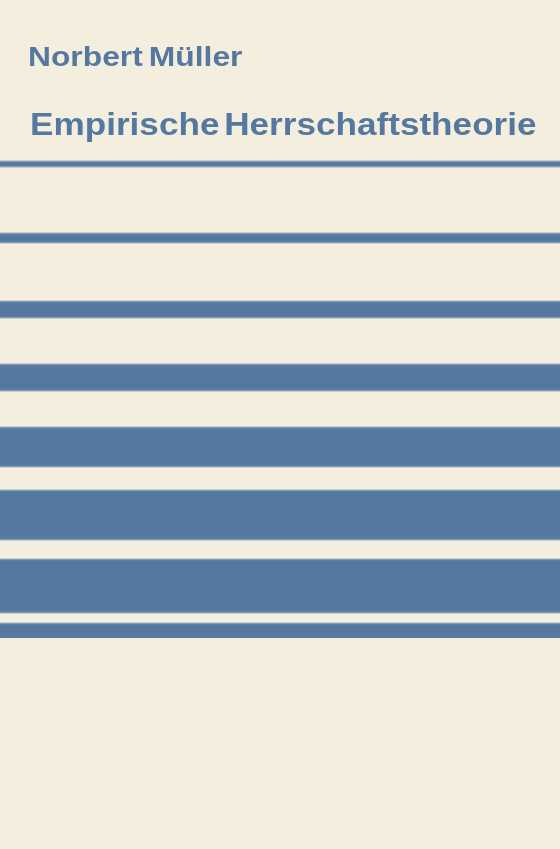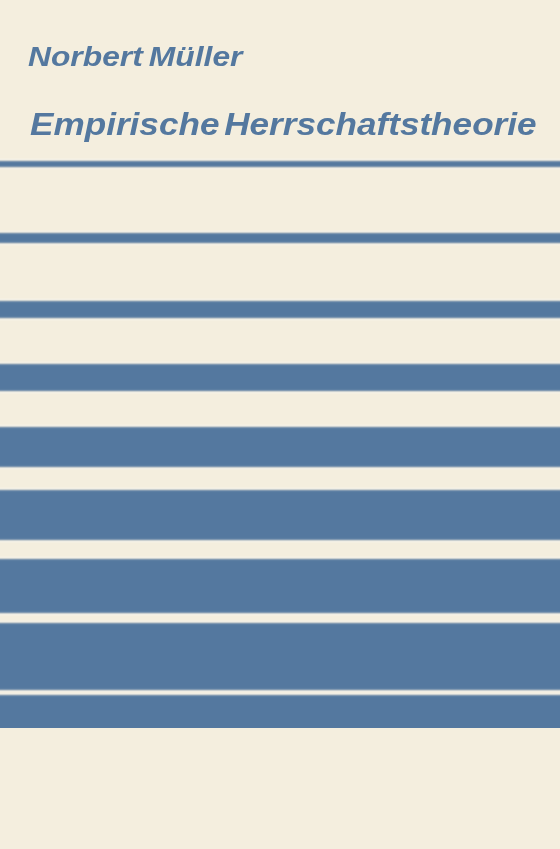--- a/index.html
+++ b/index.html
@@ -1,19 +1,19 @@
 <!DOCTYPE html>
 <html><head>
 <meta charset="utf-8">
 <title>Empirische Herrschaftstheorie</title>
 <style>
   html,body{margin:0;padding:0;background:#f4eede;}
   body{width:560px;height:849px;overflow:hidden;
        font-family:"Liberation Sans",sans-serif;}
-  #cover{position:relative;width:560px;height:728px;background:#f4eede;overflow:hidden;font-style:italic;}
+  #cover{position:relative;width:560px;height:638px;background:#f4eede;overflow:hidden;}
   #stripes{position:absolute;left:0;top:0;width:560px;height:849px;}
   .band{position:absolute;left:0;width:560px;}
   .tline{position:absolute;white-space:nowrap;transform-origin:left top;line-height:1;
          filter:opacity(100%);}
   #author{left:28.1px;top:43px;font-size:28px;font-weight:bold;color:#54789f;
           word-spacing:-2.4px;transform:scaleX(1.135);}
   #title{left:29.7px;top:108px;font-size:32px;font-weight:bold;color:#54789f;
          word-spacing:-4.6px;transform:scaleX(1.098);}
   #series{left:41.6px;top:695px;font-size:33.25px;color:#f8f5ee;}
   #publisher{left:42.4px;top:763.9px;font-size:33.6px;color:#f8f5ee;}

